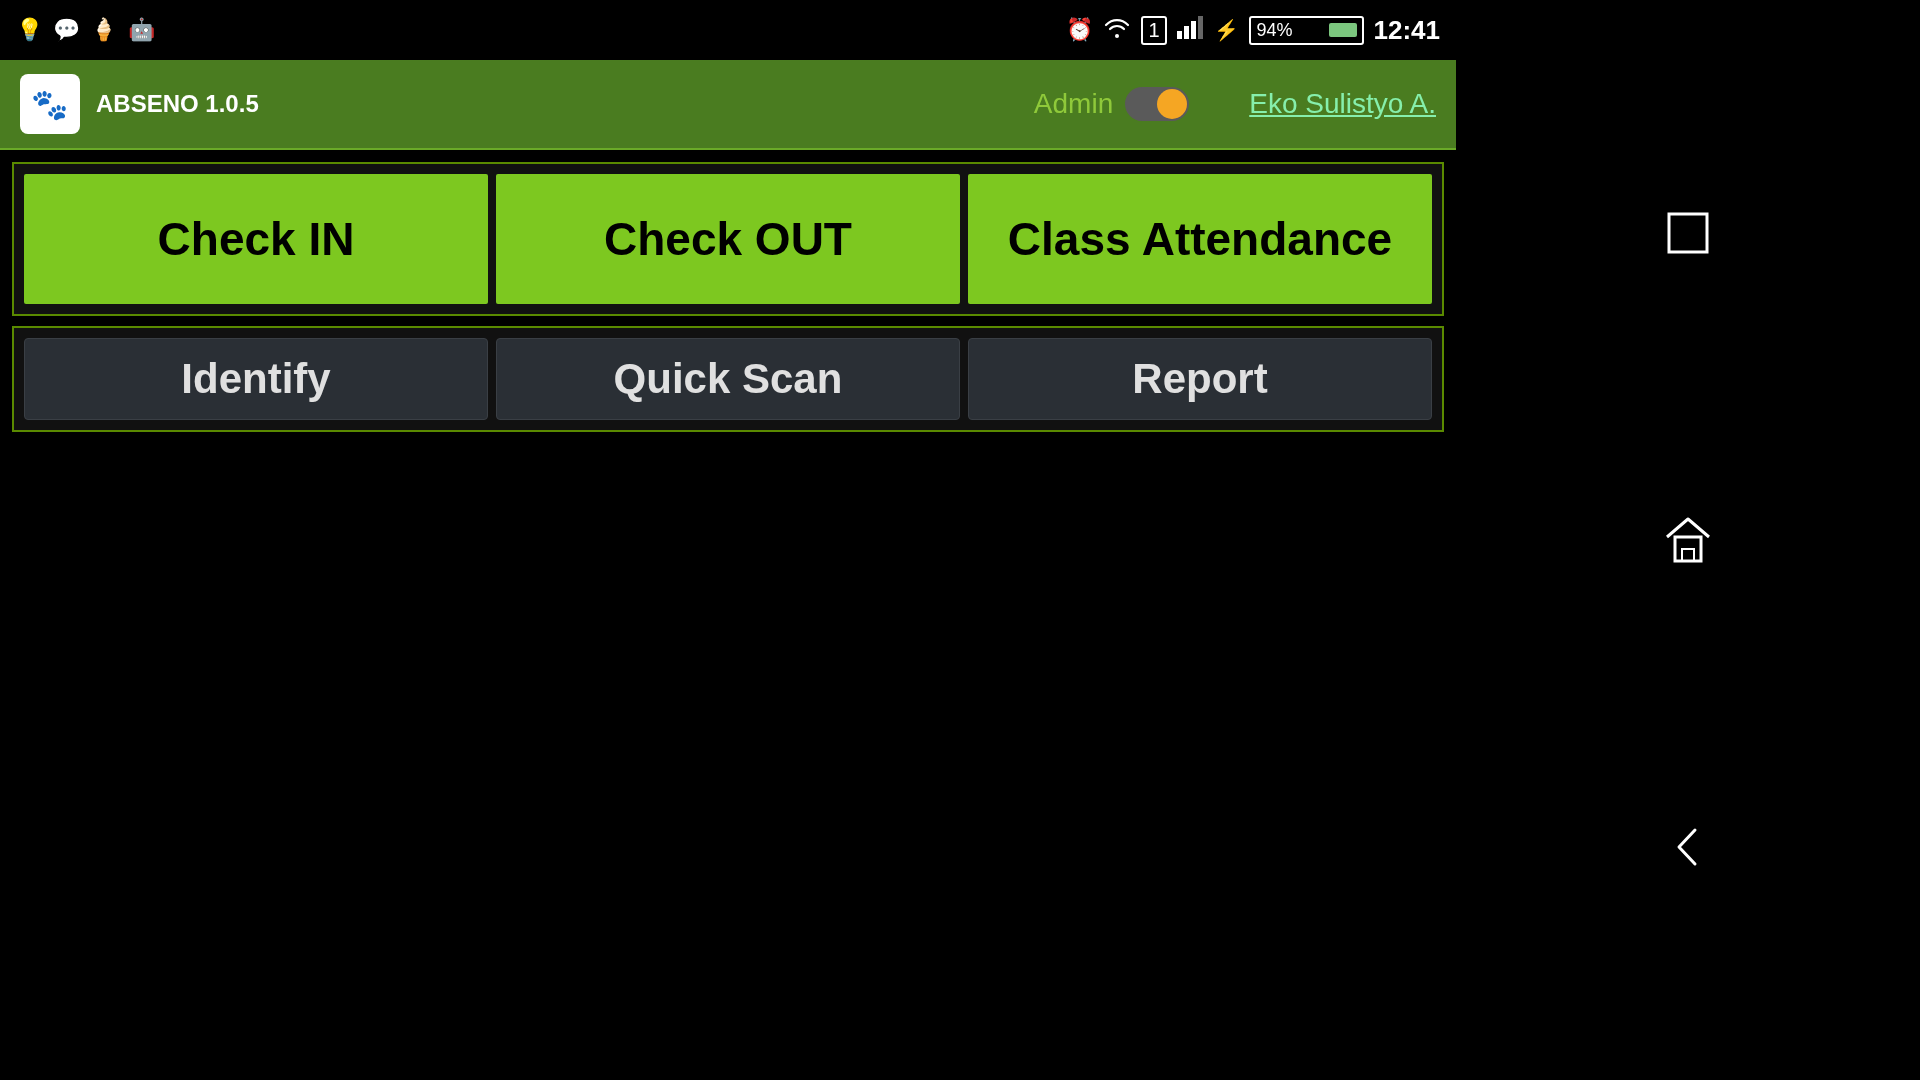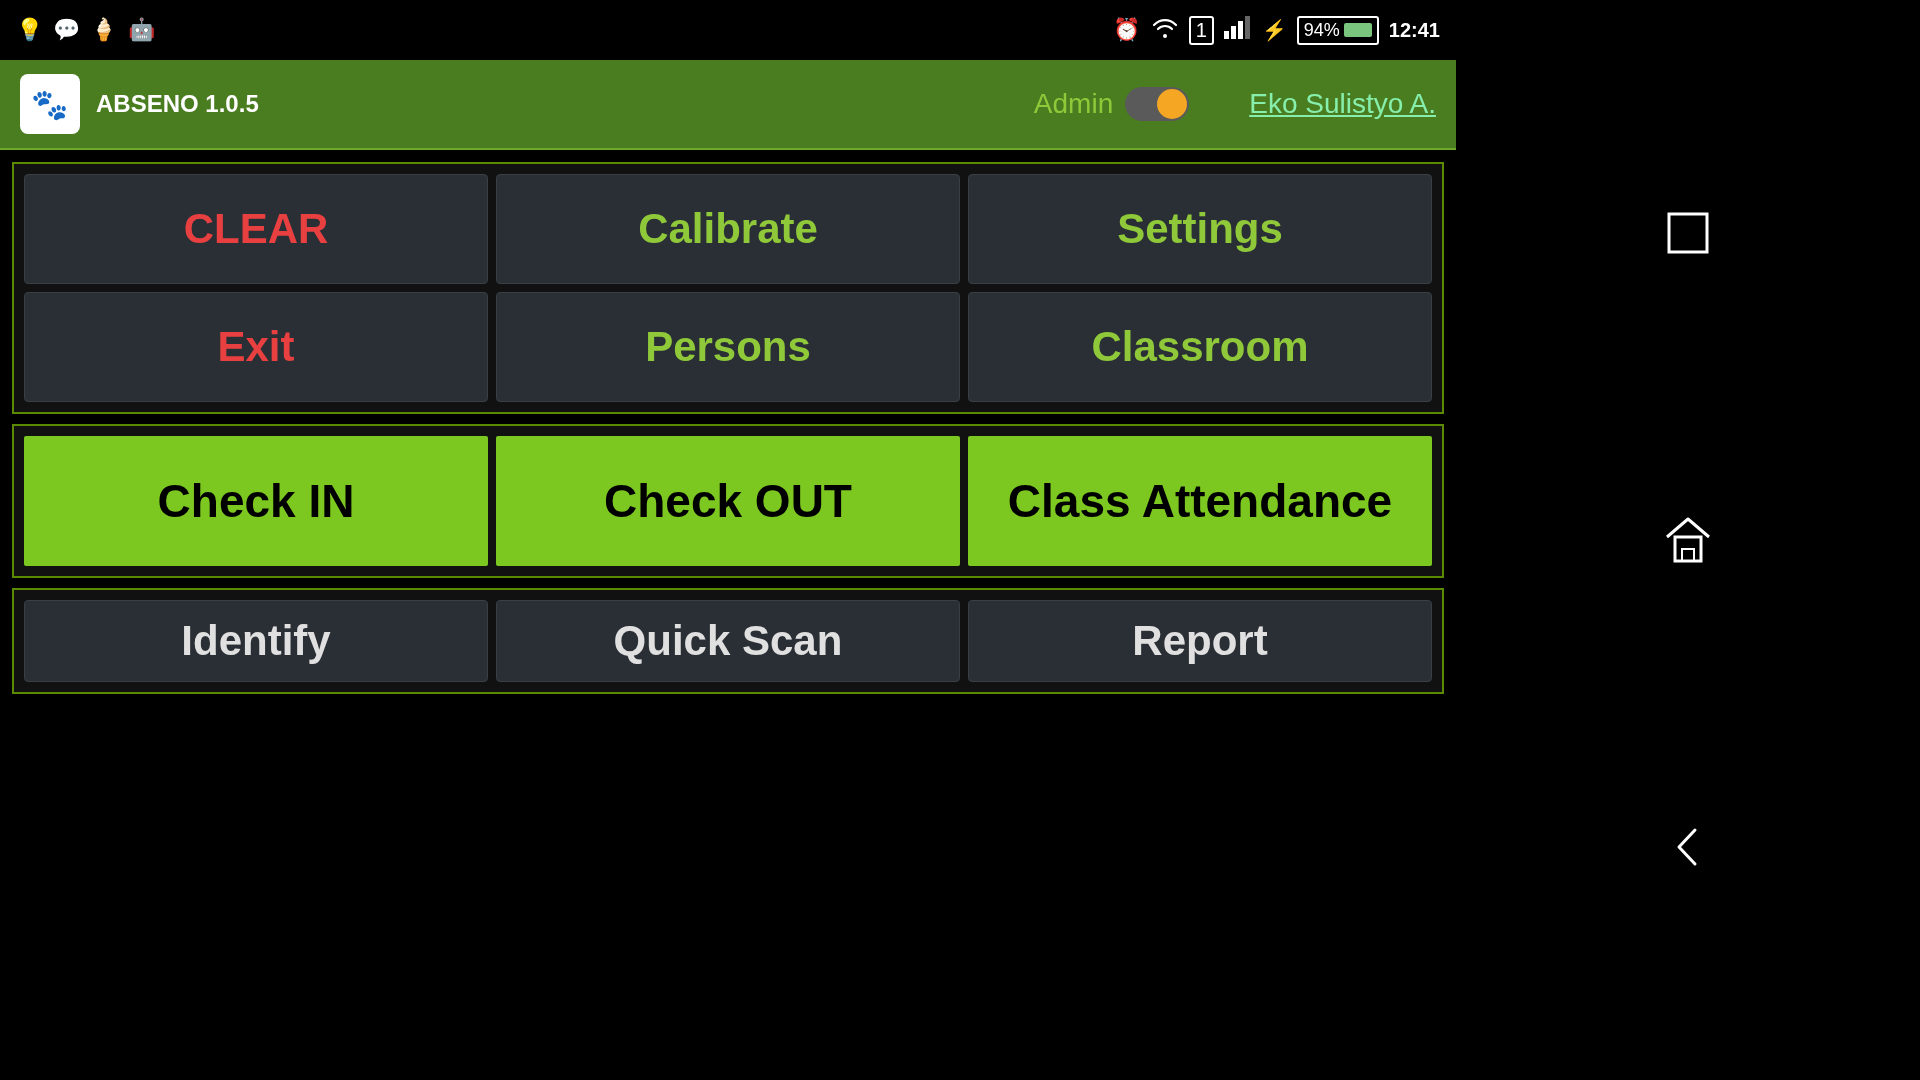--- a/index.html
+++ b/index.html
@@ -32,32 +32,33 @@
       font-size: 22px;
     }
     .status-right {
       display: flex;
       align-items: center;
       gap: 10px;
       color: #fff;
       font-size: 22px;
     }
     .status-time {
-      font-size: 20px;
+      font-size: 26px;
       font-weight: bold;
       color: #fff;
     }
     .battery-box {
       border: 2px solid #fff;
       border-radius: 3px;
       padding: 2px 5px;
       font-size: 18px;
       color: #fff;
       display: flex;
       align-items: center;
+      gap: 32px;
     }
     .battery-fill {
       width: 28px;
       height: 14px;
       background: #7bc67e;
       border-radius: 2px;
       display: inline-block;
     }
 
     
@@ -275,28 +276,20 @@
       <div class="toggle-track">
         <div class="toggle-thumb"></div>
       </div>
     </div>
   </div>
   <span class="user-name">Eko Sulistyo A.</span>
 </div>
 
 <div id="main-content">
 
-  <div class="btn-section btn-section-top">
-    <button class="btn-dark red-text">CLEAR</button>
-    <button class="btn-dark">Calibrate</button>
-    <button class="btn-dark">Settings</button>
-    <button class="btn-dark red-text">Exit</button>
-    <button class="btn-dark">Persons</button>
-    <button class="btn-dark">Classroom</button>
-  </div>
 
   <div class="btn-section btn-section-middle">
     <button class="btn-green">Check IN</button>
     <button class="btn-green">Check OUT</button>
     <button class="btn-green">Class Attendance</button>
   </div>
 
   <div class="btn-section btn-section-bottom">
     <button class="btn-dark-lower">Identify</button>
     <button class="btn-dark-lower">Quick Scan</button>

